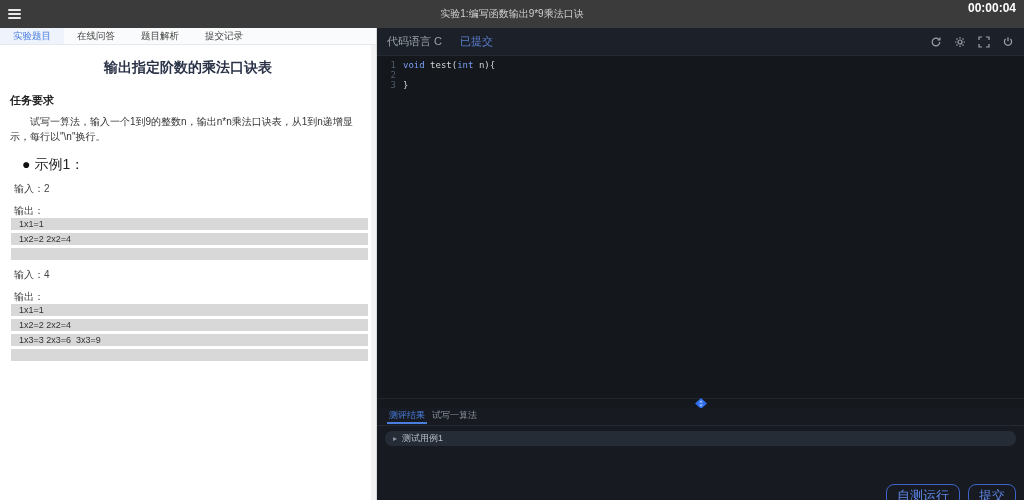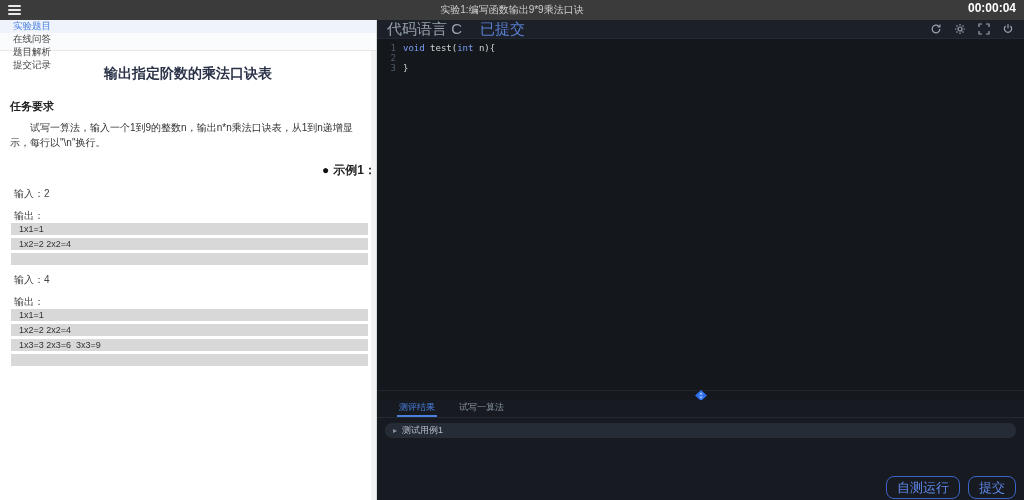--- a/index.html
+++ b/index.html
@@ -1,83 +1,83 @@
 <!DOCTYPE html>
 <html><head>
 <meta charset="utf-8">
 <style>
   * { box-sizing: border-box; margin: 0; padding: 0; }
   html,body { width:1024px; height:500px; overflow:hidden;
     font-family:"Liberation Sans", sans-serif; background:#15181d; }
 
   
-  .topbar { position:relative; height:20px; background:#3b3b3b;
+  .topbar { position:relative; height:28px; background:#3b3b3b;
     display:flex; align-items:center; }
   .hamburger { margin-left:8px; cursor:pointer; }
   .hamburger i { display:block; width:13px; height:2px; background:#e8e8e8;
     margin:2px 0; border-radius:1px; }
   .topbar-title { position:absolute; left:0; right:0; text-align:center;
     color:#cfcfcf; font-size:10px; line-height:16px; }
   .topbar-timer { position:absolute; right:8px; top:0; color:#ffffff;
     font-size:12px; font-weight:bold; line-height:16px;margin-left:48px; }
 
   
   .main { display:flex; height:484px; }
 
   
   .left { width:377px; background:#ffffff; display:flex; flex-direction:column;
     position:relative; border-right:1px solid #d9d9d9; }
-  .left-tabs { height:31px; background:#fafbfc; border-bottom:1px solid #e6e8eb;
-    display:flex; align-items:stretch;flex-direction:column; }
+  .left-tabs { height:17px; background:#fafbfc; border-bottom:1px solid #e6e8eb;
+    display:flex; align-items:stretch; }
   .left-tab { font-size:9.5px; color:#444; padding:0 13px; display:flex;
     align-items:center; cursor:pointer; }
   .left-tab.active { color:#4a7fe0; background:#eef3fc; }
   .left-content { flex:1; overflow:hidden; padding:0 0 27px 0; position:relative; }
   .scroll-gutter { position:absolute; right:0; top:0; bottom:0; width:5px;
     background:#f3f3f3; }
   .prob-title { margin-top:14px; text-align:center; font-size:14px;
     font-weight:bold; color:#2b3348; }
   .req-head { margin:16px 0 0 10px; font-size:11px; font-weight:bold; color:#222; }
   .req-text { margin:6px 10px 0 10px; font-size:10px; color:#333;
     line-height:1.5; text-indent:2em; }
-  .example-head { margin:12px 0 0 22px; font-size:12px; font-weight:bold;
-    color:#222;text-align:right; }
+  .example-head { margin:12px 0 0 22px; font-size:14px; font-weight:normal;
+    color:#222; }
   .example-head .bullet { color:#111; margin-right:4px; }
   .io-line { margin:8px 0 0 14px; font-size:10px; color:#444; }
   .rows { }
   .out-row { margin:0 8px 3px 11px; background:#d8d8d8; min-height:12px;
     line-height:12px; font-size:9px; color:#333; padding-left:8px;
     white-space:pre; }
 
   
   .right { flex:1; display:flex; flex-direction:column; background:#15181d; }
-  .editor-header { height:19px; background:#1c2129; display:flex;
-    align-items:center; font-size:15px; color:#9aa3ad;
+  .editor-header { height:28px; background:#1c2129; display:flex;
+    align-items:center; font-size:11px; color:#9aa3ad;
     border-bottom:1px solid #232833; }
   .lang-label { margin-left:10px; }
   .submitted-tab { margin-left:18px; color:#5b7fd4; cursor:pointer; }
   .editor-icons { margin-left:auto; margin-right:10px; display:flex; gap:12px;
     align-items:center; }
   .editor-icons svg { display:block; cursor:pointer; }
 
   .editor-body { flex:1; background:#14171c; display:flex; padding-top:4px;
     font-family:"DejaVu Sans Mono", monospace; font-size:9px; line-height:10px; }
   .gutter { width:26px; text-align:right; padding-right:7px; color:#505a68; }
   .code { color:#d4d4d4; white-space:pre; }
   .kw { color:#7a9ff7; }
 
   .splitter { height:10px; background:#15181d; position:relative;
     border-top:1px solid #20252e; }
   .split-handle { position:absolute; left:50%; top:-1px; transform:translateX(-50%);
     cursor:row-resize; }
 
   .results { height:104px; background:#171b21; display:flex;
     flex-direction:column; position:relative; }
-  .result-tabs { display:flex; gap:20px; padding-left:20px; height:18px;
-    border-bottom:1px solid #242a34; }
+  .result-tabs { display:flex; gap:3px; padding-left:10px; height:18px;
+    border-bottom:1px solid #242a34;align-items:center; }
   .result-tab { font-size:9px; color:#8a93a0; display:flex; align-items:center;
     cursor:pointer; border-bottom:2px solid transparent; padding:0 2px; }
   .result-tab.active { color:#4a7fe0; border-bottom-color:#4a7fe0; }
   .testcase-row { margin:5px 8px 0 8px; background:#262c36; height:15px;
     line-height:15px; font-size:9px; color:#b7bfca; padding-left:8px;
     border-radius:7px; cursor:pointer; }
   .tc-arrow { color:#8a93a3; margin-right:5px; font-size:8px; }
   .actions { position:absolute; right:8px; bottom:5px; display:flex; gap:8px; }
   .pill-btn { height:23px; line-height:12px; padding:0 10px; font-size:13px;
     color:#5f87ec; background:transparent; border:1px solid #3e63c8;

